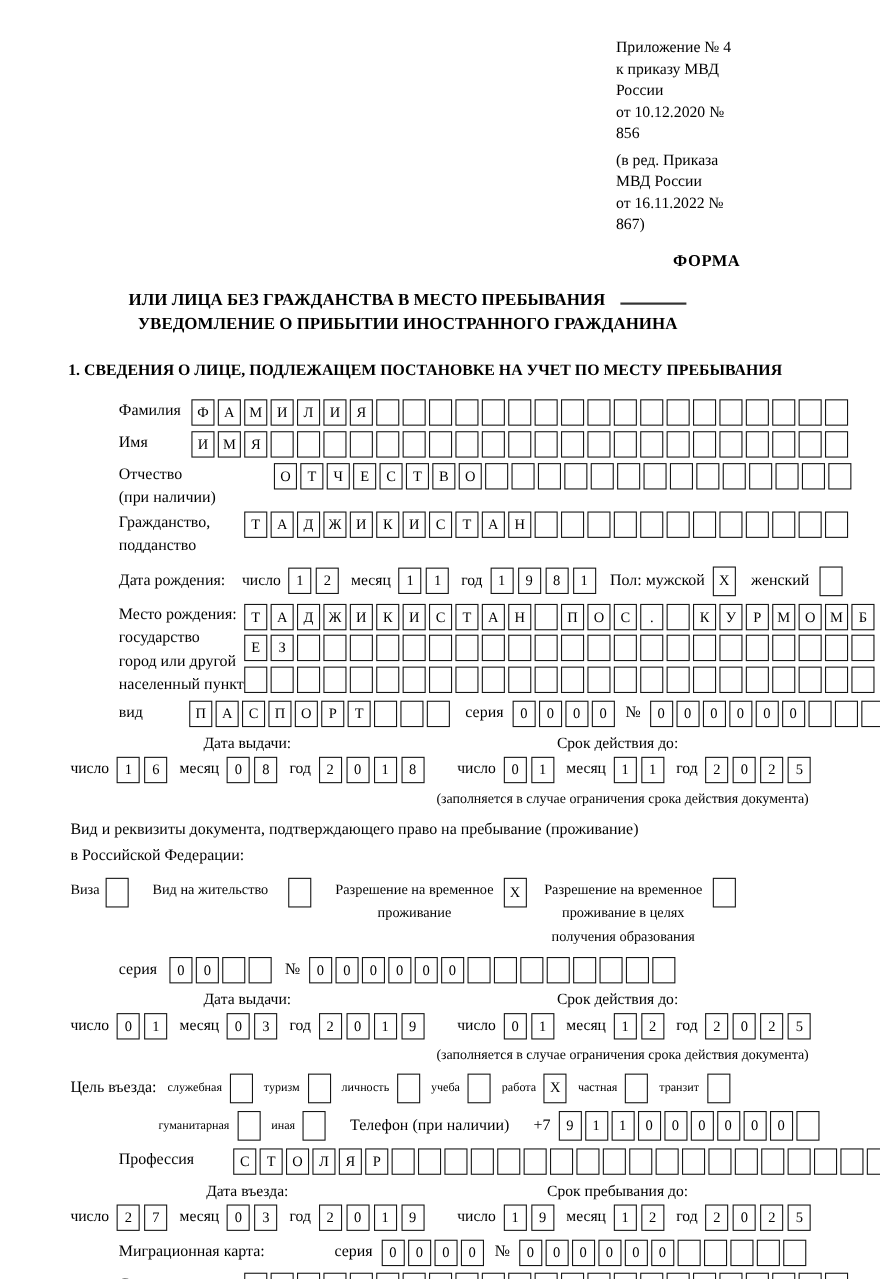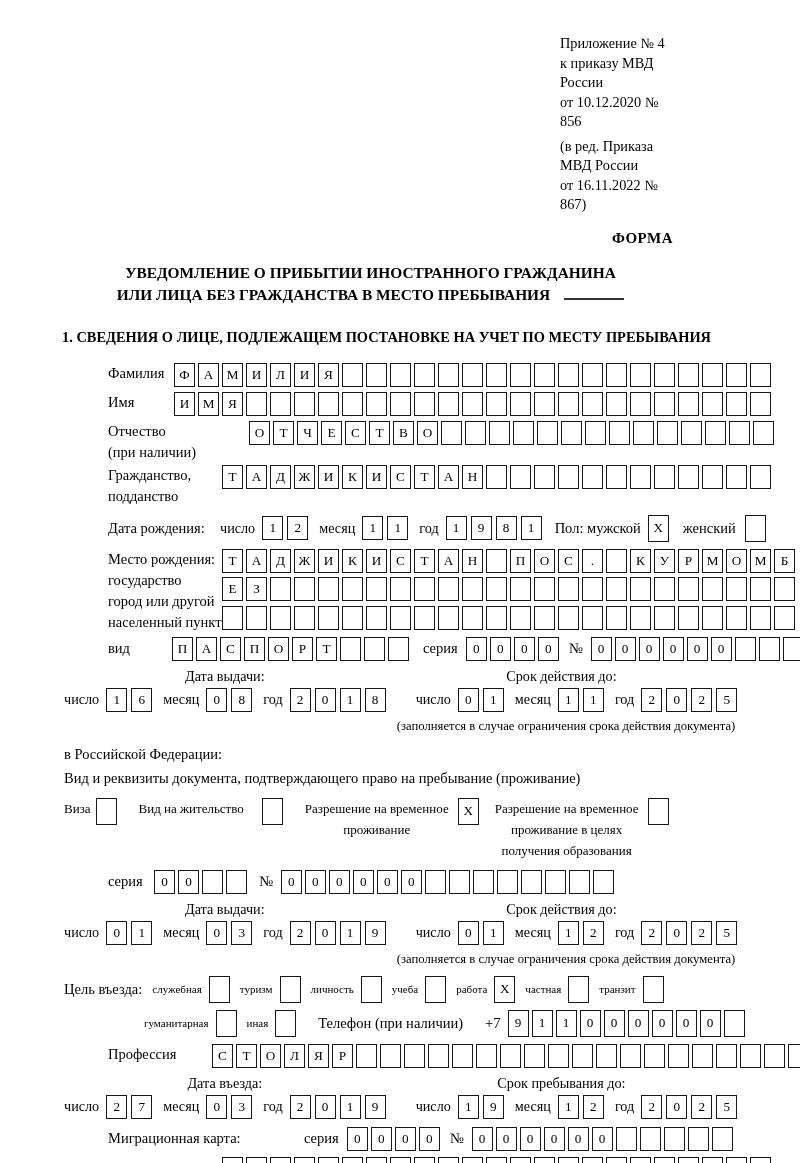--- a/index.html
+++ b/index.html
@@ -58,22 +58,22 @@
     <div>к приказу МВД России</div>
     <div>от 10.12.2020 № 856</div>
     <div class="gap"></div>
     <div>(в ред. Приказа МВД России</div>
     <div>от 16.11.2022 № 867)</div>
   </div>
 
   <div class="forma">ФОРМА</div>
 
   <div class="title">
+    <div><span>ИЛИ ЛИЦА БЕЗ ГРАЖДАНСТВА В МЕСТО ПРЕБЫВАНИЯ</span><span class="title-underline"></span></div>
     <div>УВЕДОМЛЕНИЕ О ПРИБЫТИИ ИНОСТРАННОГО ГРАЖДАНИНА</div>
-    <div><span>ИЛИ ЛИЦА БЕЗ ГРАЖДАНСТВА В МЕСТО ПРЕБЫВАНИЯ</span><span class="title-underline"></span></div>
   </div>
 
   <div class="sec-heading">1. СВЕДЕНИЯ О ЛИЦЕ, ПОДЛЕЖАЩЕМ ПОСТАНОВКЕ НА УЧЕТ ПО МЕСТУ ПРЕБЫВАНИЯ</div>
 
   <div class="row" style="margin-top:17px;">
     <span class="lbl w66">Фамилия</span>
     <span class="cells">
         <span class="cell">Ф</span>
         <span class="cell">А</span>
         <span class="cell">М</span>
@@ -392,22 +392,22 @@
             <span class="cell">0</span>
             <span class="cell">2</span>
             <span class="cell">5</span>
           </span>
         </div>
       <div class="note">(заполняется в случае ограничения срока действия документа)</div>
     </div>
   </div>
 
   <div style="margin-top:8px; line-height:24px;">
+    <div>Вид и реквизиты документа, подтверждающего право на пребывание (проживание)</div>
     <div>в Российской Федерации:</div>
-    <div>Вид и реквизиты документа, подтверждающего право на пребывание (проживание)</div>
   </div>
 
   <div class="res-row">
     <div class="res-opt">
       <span class="res-lbl">
           <span class="ln">Виза</span>
         </span>
       <span class="cell checkbox" style="margin-left:5px;"></span>
     </div>
     <div class="res-opt" style="margin-left:22px;">

